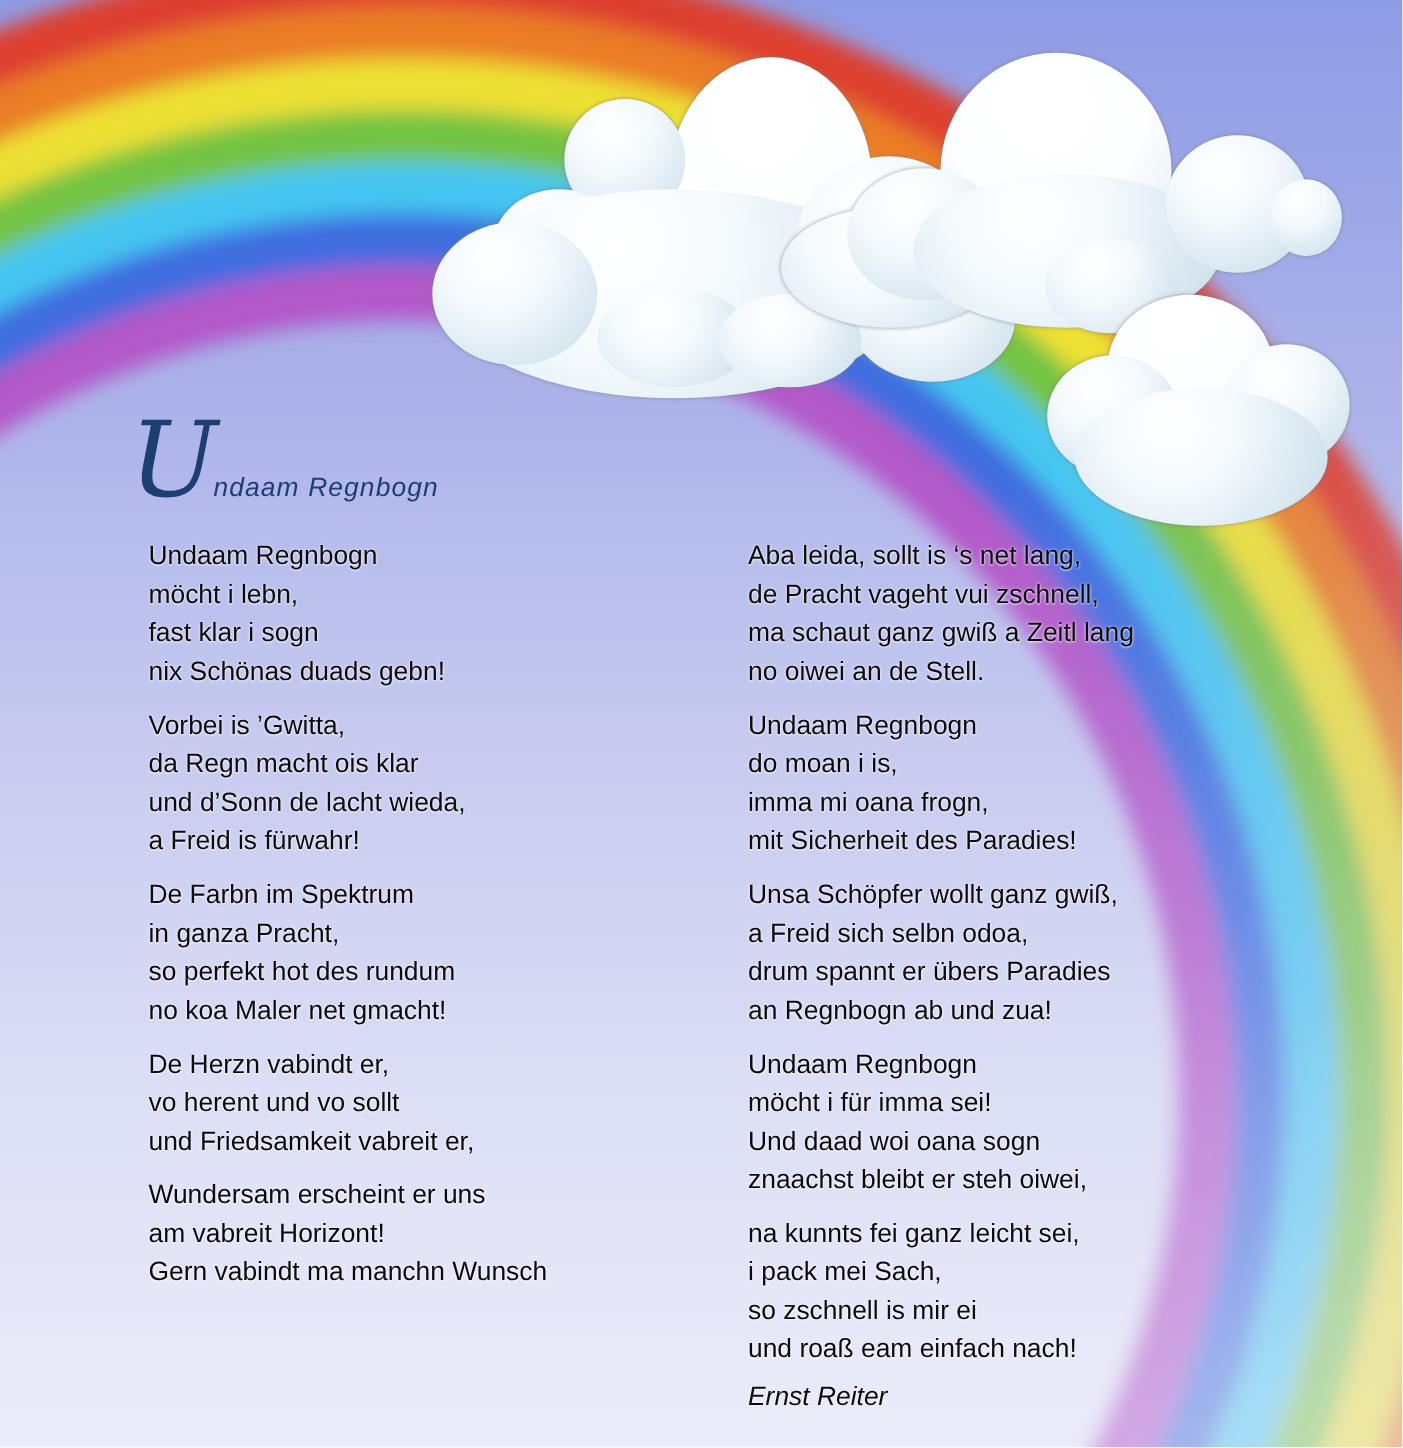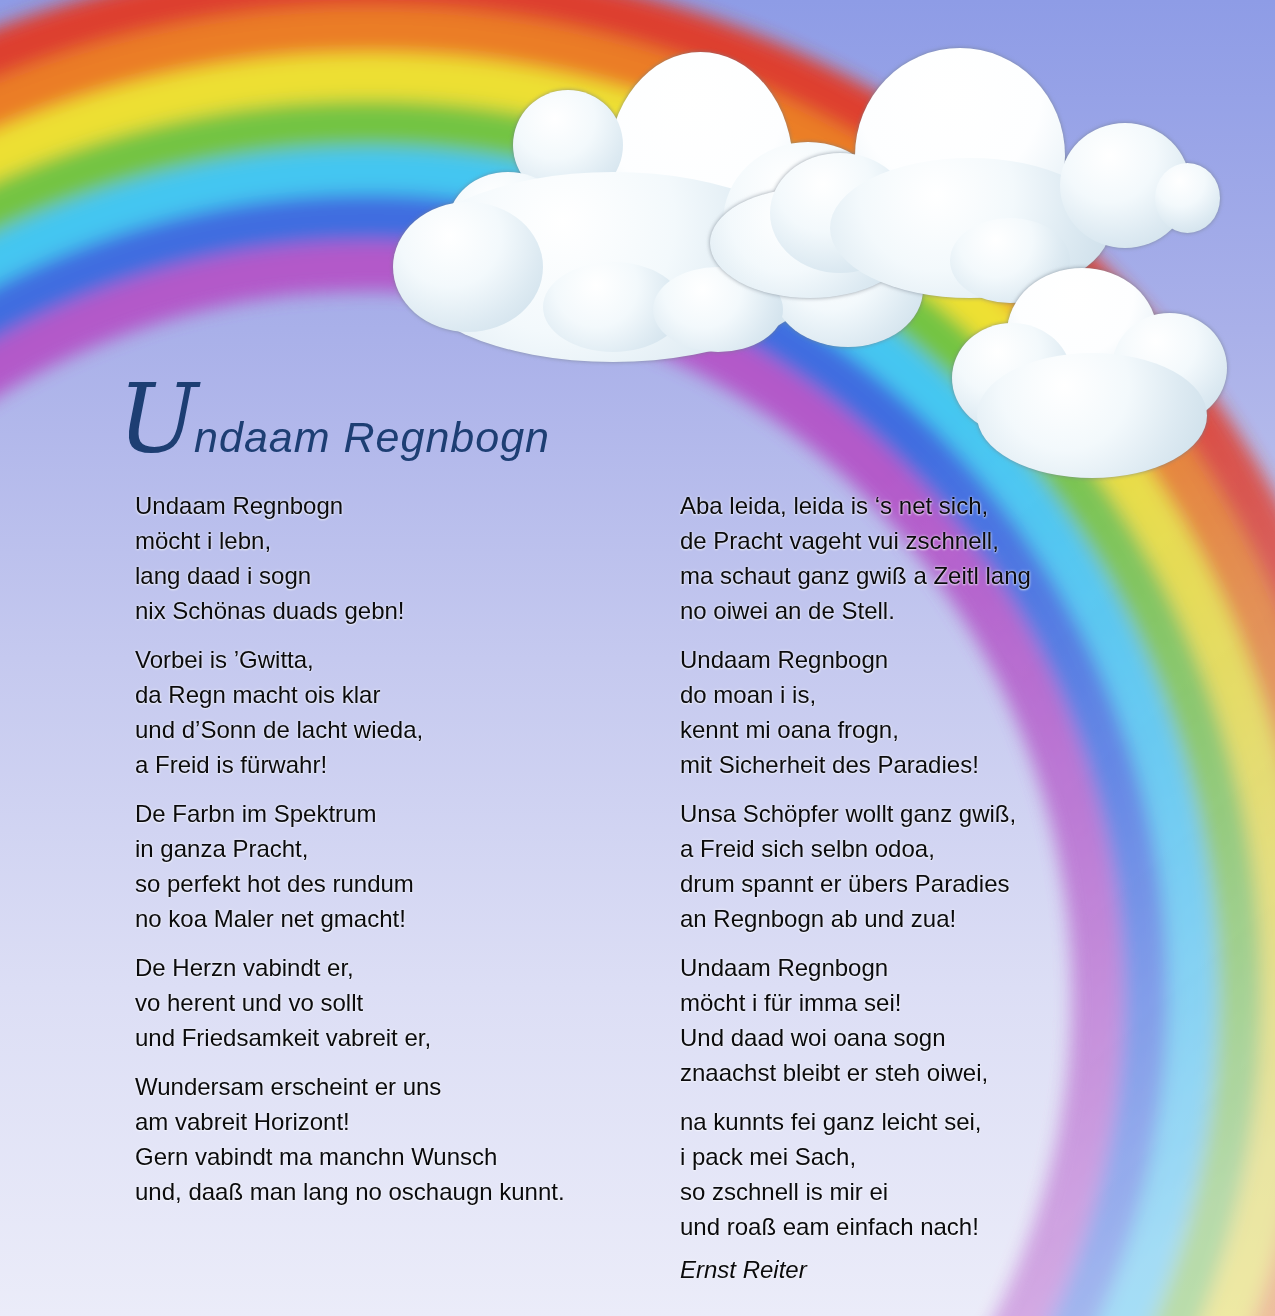--- a/index.html
+++ b/index.html
@@ -25,21 +25,21 @@
   .title{
     position:absolute;left:118px;top:372px;z-index:3;
     color:#1d3e73;white-space:nowrap;
   }
   .title .initial{
     font-family:"DejaVu Serif",serif;font-style:italic;
     font-size:95px;line-height:95px;letter-spacing:-4px;
   }
   .title .rest{
     font-family:"Liberation Sans",sans-serif;font-style:italic;
-    font-size:43px;letter-spacing:1px;
+    font-size:24px;letter-spacing:1px;
   }
   
   .column{
     position:absolute;top:488px;z-index:3;width:440px;
     color:#0b0b0d;font-size:24px;line-height:35px;
     text-shadow:0 0 3px rgba(255,255,255,.75),0 1px 2px rgba(248,250,255,.65);
   }
   .column.left{left:135px;}
   .column.right{left:680px;}
   .stanza{margin:0 0 14px 0;}
@@ -110,21 +110,21 @@
   </div>
 
   <div class="title" style="color: rgb(29, 62, 115);">
     <span class="initial">U</span><span class="rest">ndaam Regnbogn</span>
   </div>
 
   <div class="column left">
     <div class="stanza">
         <div class="line">Undaam Regnbogn</div>
         <div class="line">möcht i lebn,</div>
-        <div class="line">lang daad i sogn</div>
+        <div class="line">fast klar i sogn</div>
         <div class="line">nix Schönas duads gebn!</div>
       </div>
     <div class="stanza">
         <div class="line">Vorbei is ’Gwitta,</div>
         <div class="line">da Regn macht ois klar</div>
         <div class="line">und d’Sonn de lacht wieda,</div>
         <div class="line">a Freid is fürwahr!</div>
       </div>
     <div class="stanza">
         <div class="line">De Farbn im Spektrum</div>
@@ -134,35 +134,34 @@
       </div>
     <div class="stanza">
         <div class="line">De Herzn vabindt er,</div>
         <div class="line">vo herent und vo sollt</div>
         <div class="line">und Friedsamkeit vabreit er,</div>
       </div>
     <div class="stanza">
         <div class="line">Wundersam erscheint er uns</div>
         <div class="line">am vabreit Horizont!</div>
         <div class="line">Gern vabindt ma manchn Wunsch</div>
-        <div class="line">und, daaß man lang no oschaugn kunnt.</div>
       </div>
   </div>
 
   <div class="column right">
     <div class="stanza">
-        <div class="line">Aba leida, leida is ‘s net sich,</div>
+        <div class="line">Aba leida, sollt is ‘s net lang,</div>
         <div class="line">de Pracht vageht vui zschnell,</div>
         <div class="line">ma schaut ganz gwiß a Zeitl lang</div>
         <div class="line">no oiwei an de Stell.</div>
       </div>
     <div class="stanza">
         <div class="line">Undaam Regnbogn</div>
         <div class="line">do moan i is,</div>
-        <div class="line">kennt mi oana frogn,</div>
+        <div class="line">imma mi oana frogn,</div>
         <div class="line">mit Sicherheit des Paradies!</div>
       </div>
     <div class="stanza">
         <div class="line">Unsa Schöpfer wollt ganz gwiß,</div>
         <div class="line">a Freid sich selbn odoa,</div>
         <div class="line">drum spannt er übers Paradies</div>
         <div class="line">an Regnbogn ab und zua!</div>
       </div>
     <div class="stanza">
         <div class="line">Undaam Regnbogn</div>

